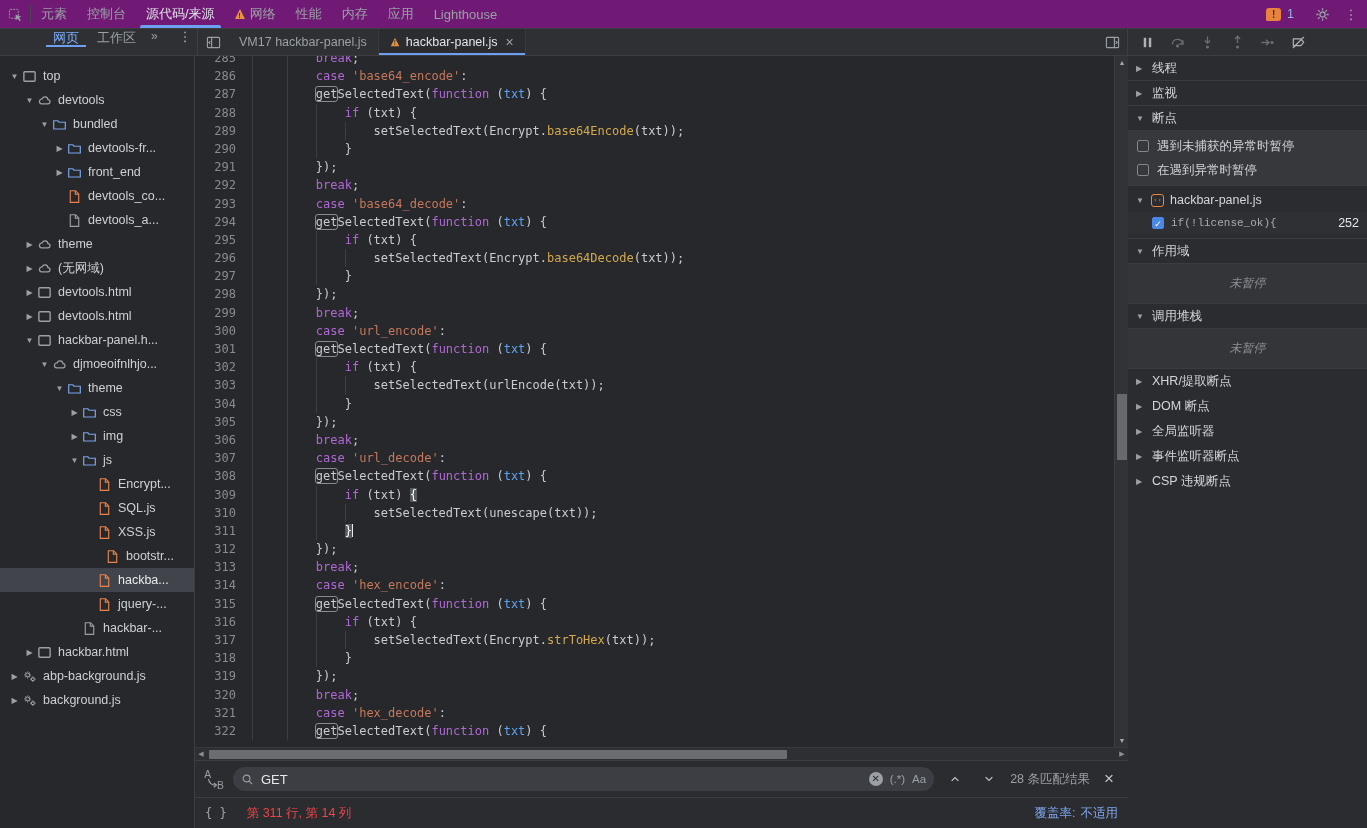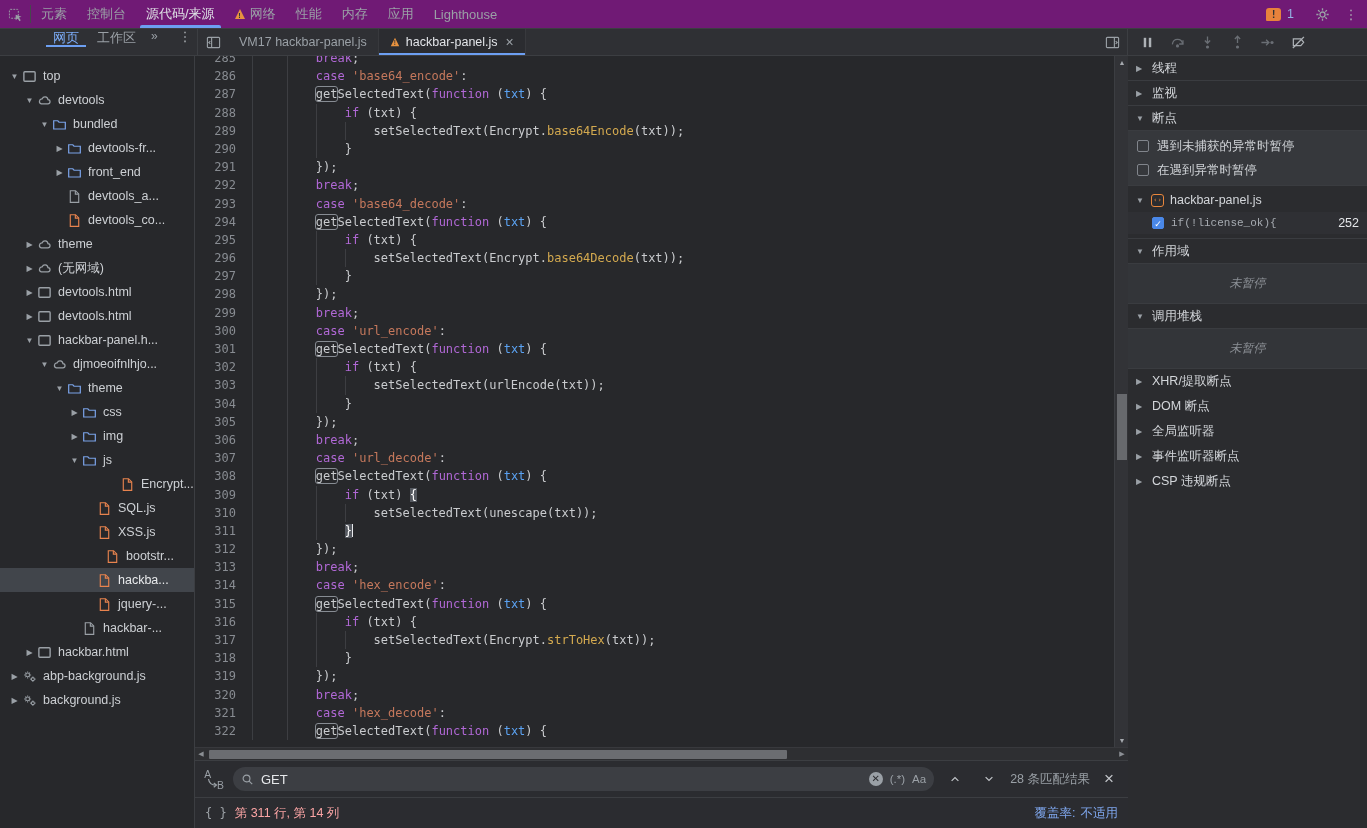--- a/index.html
+++ b/index.html
@@ -130,21 +130,21 @@
     color:#c2c5c9; cursor:pointer; }
   .nav-btn svg { width:12px; height:12px; }
   .match-count { color:#9aa0a6; font-size:12.5px; white-space:nowrap; }
   .close-search { color:#c2c5c9; font-size:17px; padding:0 6px; cursor:pointer; }
 
   
   .status-bar { height:31px; flex:none; background:#2b2c30; border-top:1px solid #3c3e42;
     display:flex; align-items:center; padding:0 10px; gap:8px; font-size:12.5px; }
   .braces-ico { font-family:"DejaVu Sans Mono", monospace; color:#9ea3a8; font-size:12px;
     cursor:pointer; }
-  .pos-text { color:#fca5a5; }
+  .pos-text { color:#ef4444;margin-left:12px; }
   .status-right { margin-left:auto; display:flex; gap:5px; }
   .cov-label { color:#7fa7ee; }
   .cov-value { color:#7fa7ee; cursor:pointer; }
 
   
   .debug-pane { width:239px; flex:none; background:#2b2c2f; overflow:hidden; font-size:12.5px; }
   .dbg-header { height:25px; display:flex; align-items:center; gap:7px; padding:0 8px;
     color:#d3d6da; cursor:pointer; border-bottom:1px solid #3a3c40; }
   .dbg-header.noline { border-bottom:none; }
   .dbg-header .tri { font-size:8px; color:#9aa0a6; width:9px; }
@@ -345,38 +345,38 @@
           <span class="tw">▶</span>
           <span class="ticon ic-blue">
             <svg viewBox="0 0 16 16" fill="none" stroke="currentColor" stroke-width="1.3">
               <path d="M1.8 12.8V4h4.4l1.3 1.6h6.7v7.2z"></path>
             </svg>
           </span>
           <span>front_end</span>
         </div>
         <div class="tree-row" style="padding-left: 53px;">
           <span class="tw"></span>
-          <span class="ticon ic-gray">
-            <svg viewBox="0 0 16 16" fill="none" stroke="currentColor" stroke-width="1.2">
-              <path d="M3.5 1.8h5.6l3.4 3.4v9h-9z"></path>
-              <path d="M8.9 2v3.4h3.5"></path>
-            </svg>
-          </span>
-          <span>devtools_a...</span>
-        </div>
-        <div class="tree-row" style="padding-left: 53px;">
-          <span class="tw"></span>
           <span class="ticon ic-orange">
             <svg viewBox="0 0 16 16" fill="none" stroke="currentColor" stroke-width="1.2">
               <path d="M3.5 1.8h5.6l3.4 3.4v9h-9z"></path>
               <path d="M8.9 2v3.4h3.5"></path>
             </svg>
           </span>
           <span>devtools_co...</span>
         </div>
+        <div class="tree-row" style="padding-left: 53px;">
+          <span class="tw"></span>
+          <span class="ticon ic-gray">
+            <svg viewBox="0 0 16 16" fill="none" stroke="currentColor" stroke-width="1.2">
+              <path d="M3.5 1.8h5.6l3.4 3.4v9h-9z"></path>
+              <path d="M8.9 2v3.4h3.5"></path>
+            </svg>
+          </span>
+          <span>devtools_a...</span>
+        </div>
         <div class="tree-row" style="padding-left: 23px;">
           <span class="tw">▶</span>
           <span class="ticon ic-gray">
             <svg viewBox="0 0 16 16" fill="none" stroke="currentColor" stroke-width="1.3">
               <path d="M4.6 11.6h6.9a2.3 2.3 0 0 0 .2-4.6 3.2 3.2 0 0 0-6.2-.7 2.7 2.7 0 0 0-.9 5.3z"></path>
             </svg>
           </span>
           <span>theme</span>
         </div>
         <div class="tree-row" style="padding-left: 23px;">
@@ -453,21 +453,21 @@
         </div>
         <div class="tree-row" style="padding-left: 68px;">
           <span class="tw">▼</span>
           <span class="ticon ic-blue">
             <svg viewBox="0 0 16 16" fill="none" stroke="currentColor" stroke-width="1.3">
               <path d="M1.8 12.8V4h4.4l1.3 1.6h6.7v7.2z"></path>
             </svg>
           </span>
           <span>js</span>
         </div>
-        <div class="tree-row" style="padding-left: 83px; margin-left: 23px;">
+        <div class="tree-row" style="padding-left: 83px;">
           <span class="tw"></span>
           <span class="ticon ic-orange">
             <svg viewBox="0 0 16 16" fill="none" stroke="currentColor" stroke-width="1.2">
               <path d="M3.5 1.8h5.6l3.4 3.4v9h-9z"></path>
               <path d="M8.9 2v3.4h3.5"></path>
             </svg>
           </span>
           <span>Encrypt...</span>
         </div>
         <div class="tree-row" style="padding-left: 83px;">

